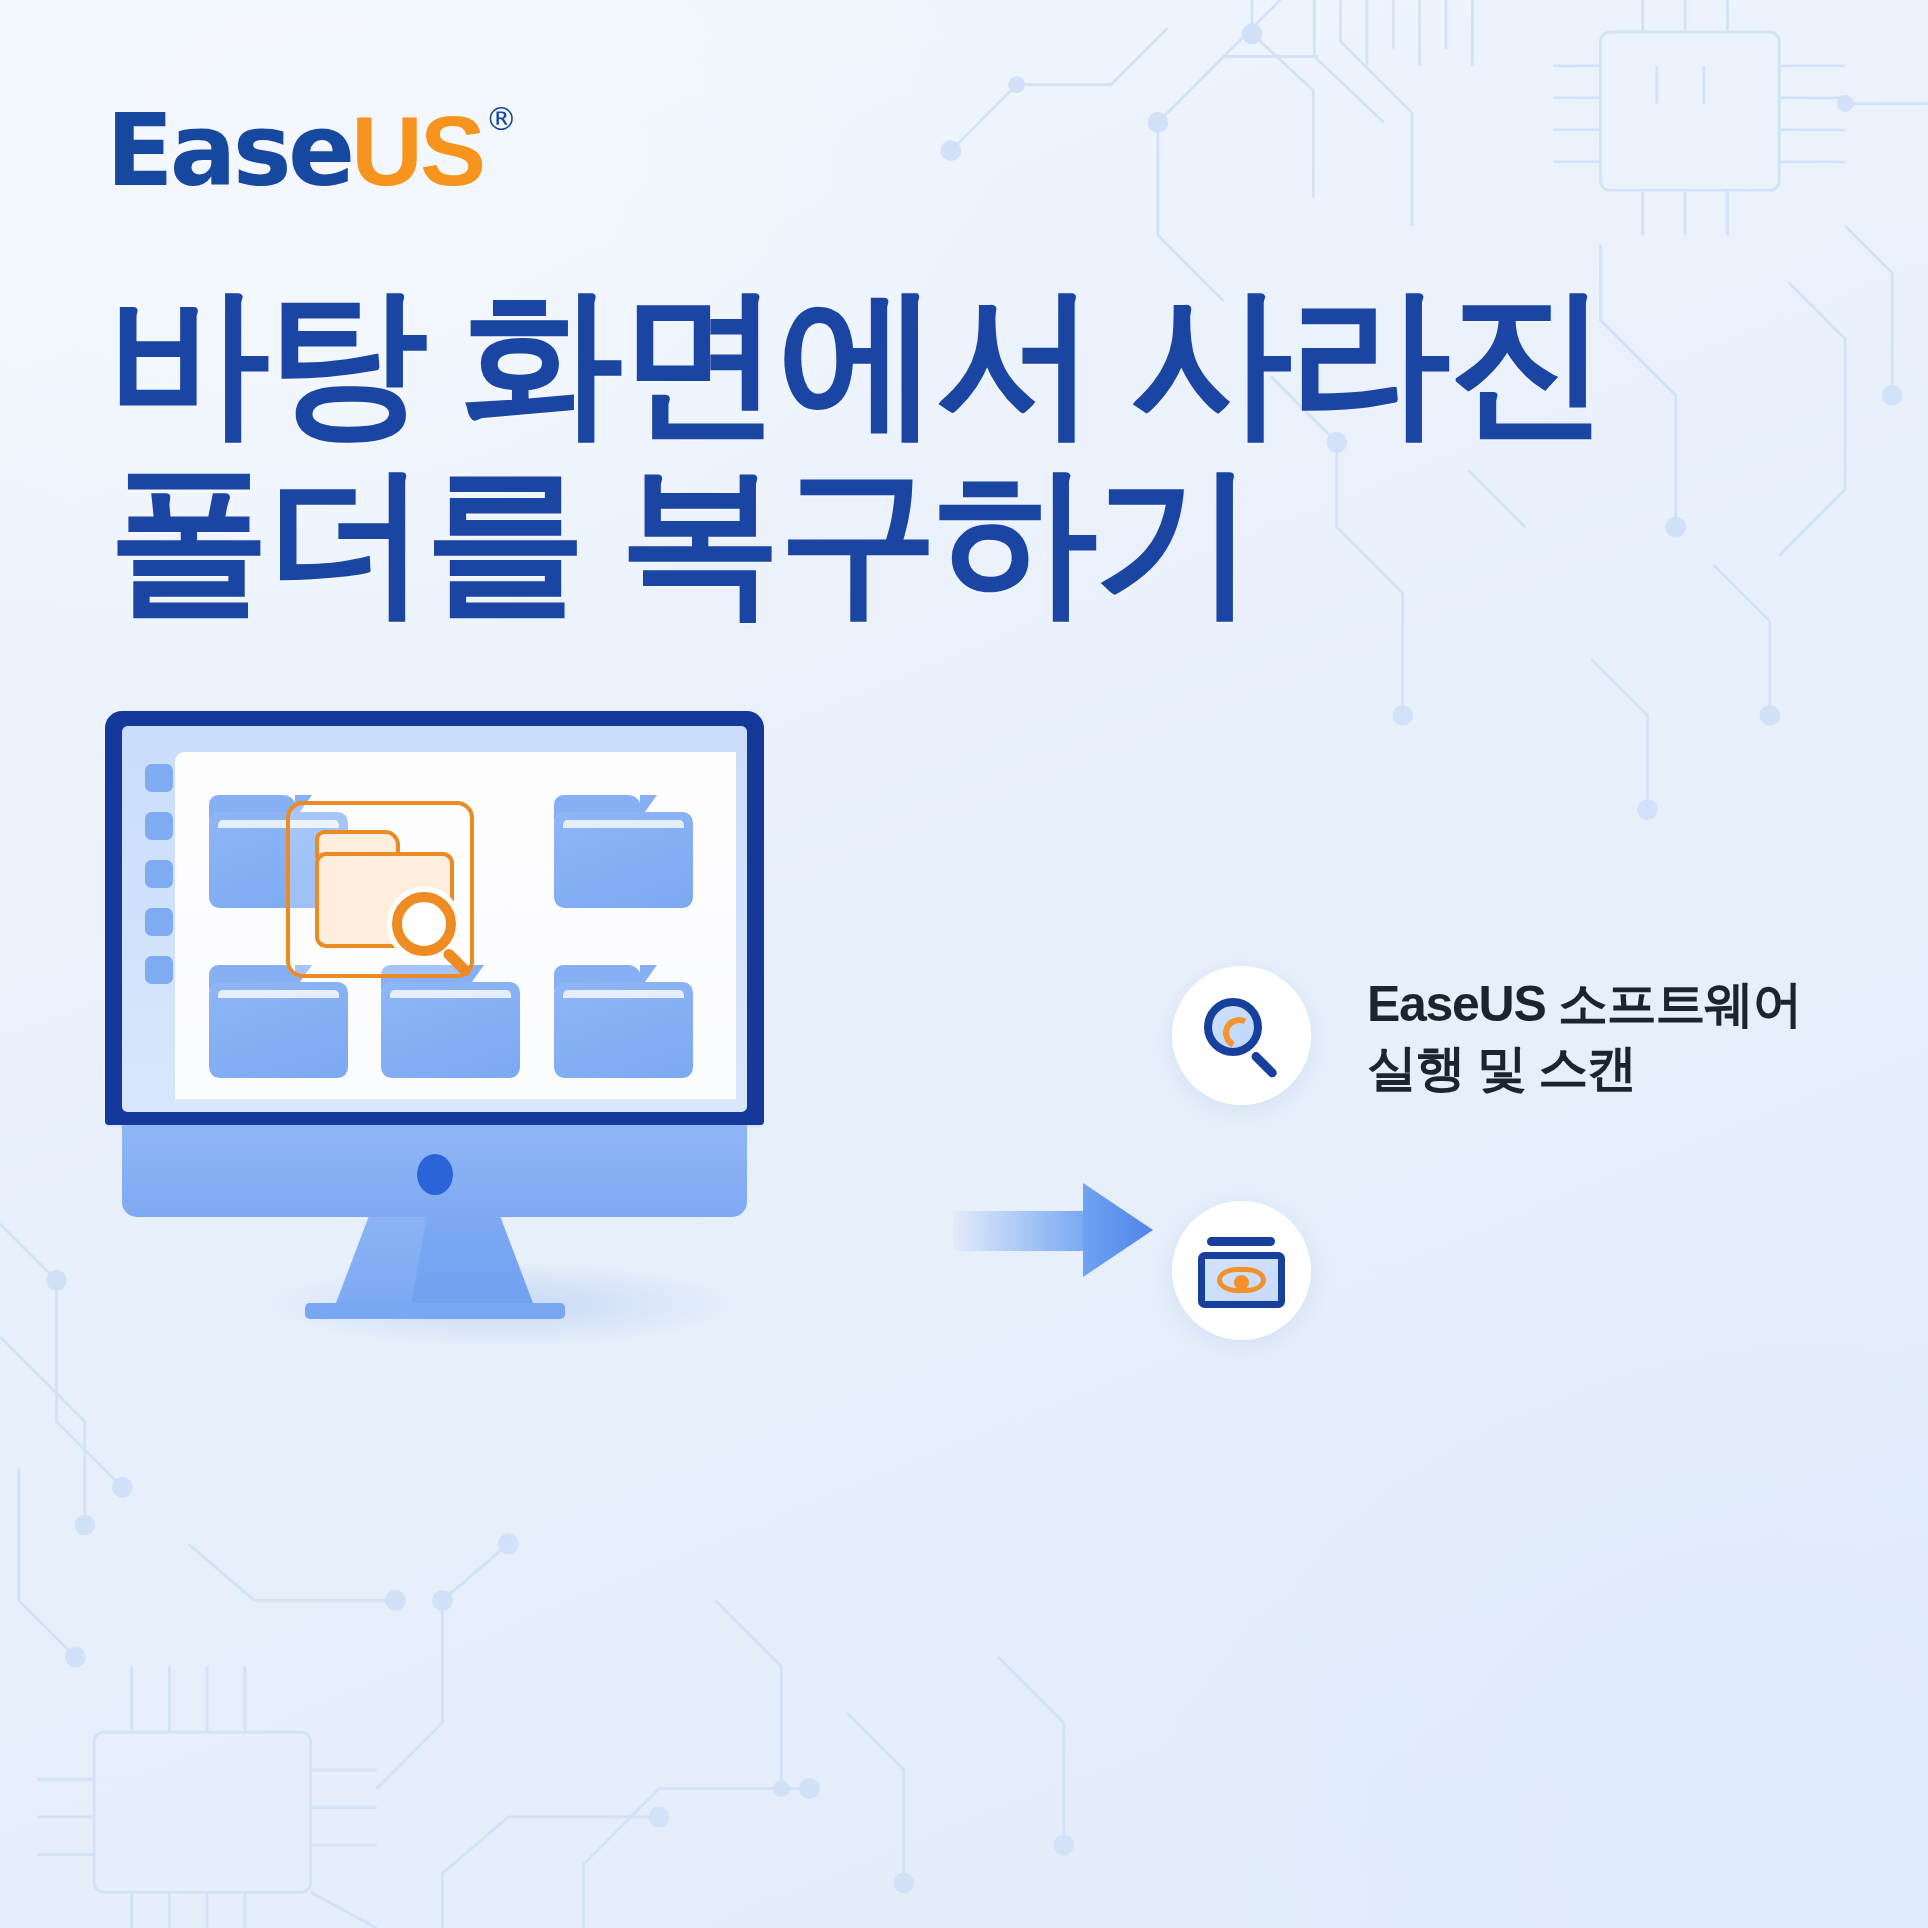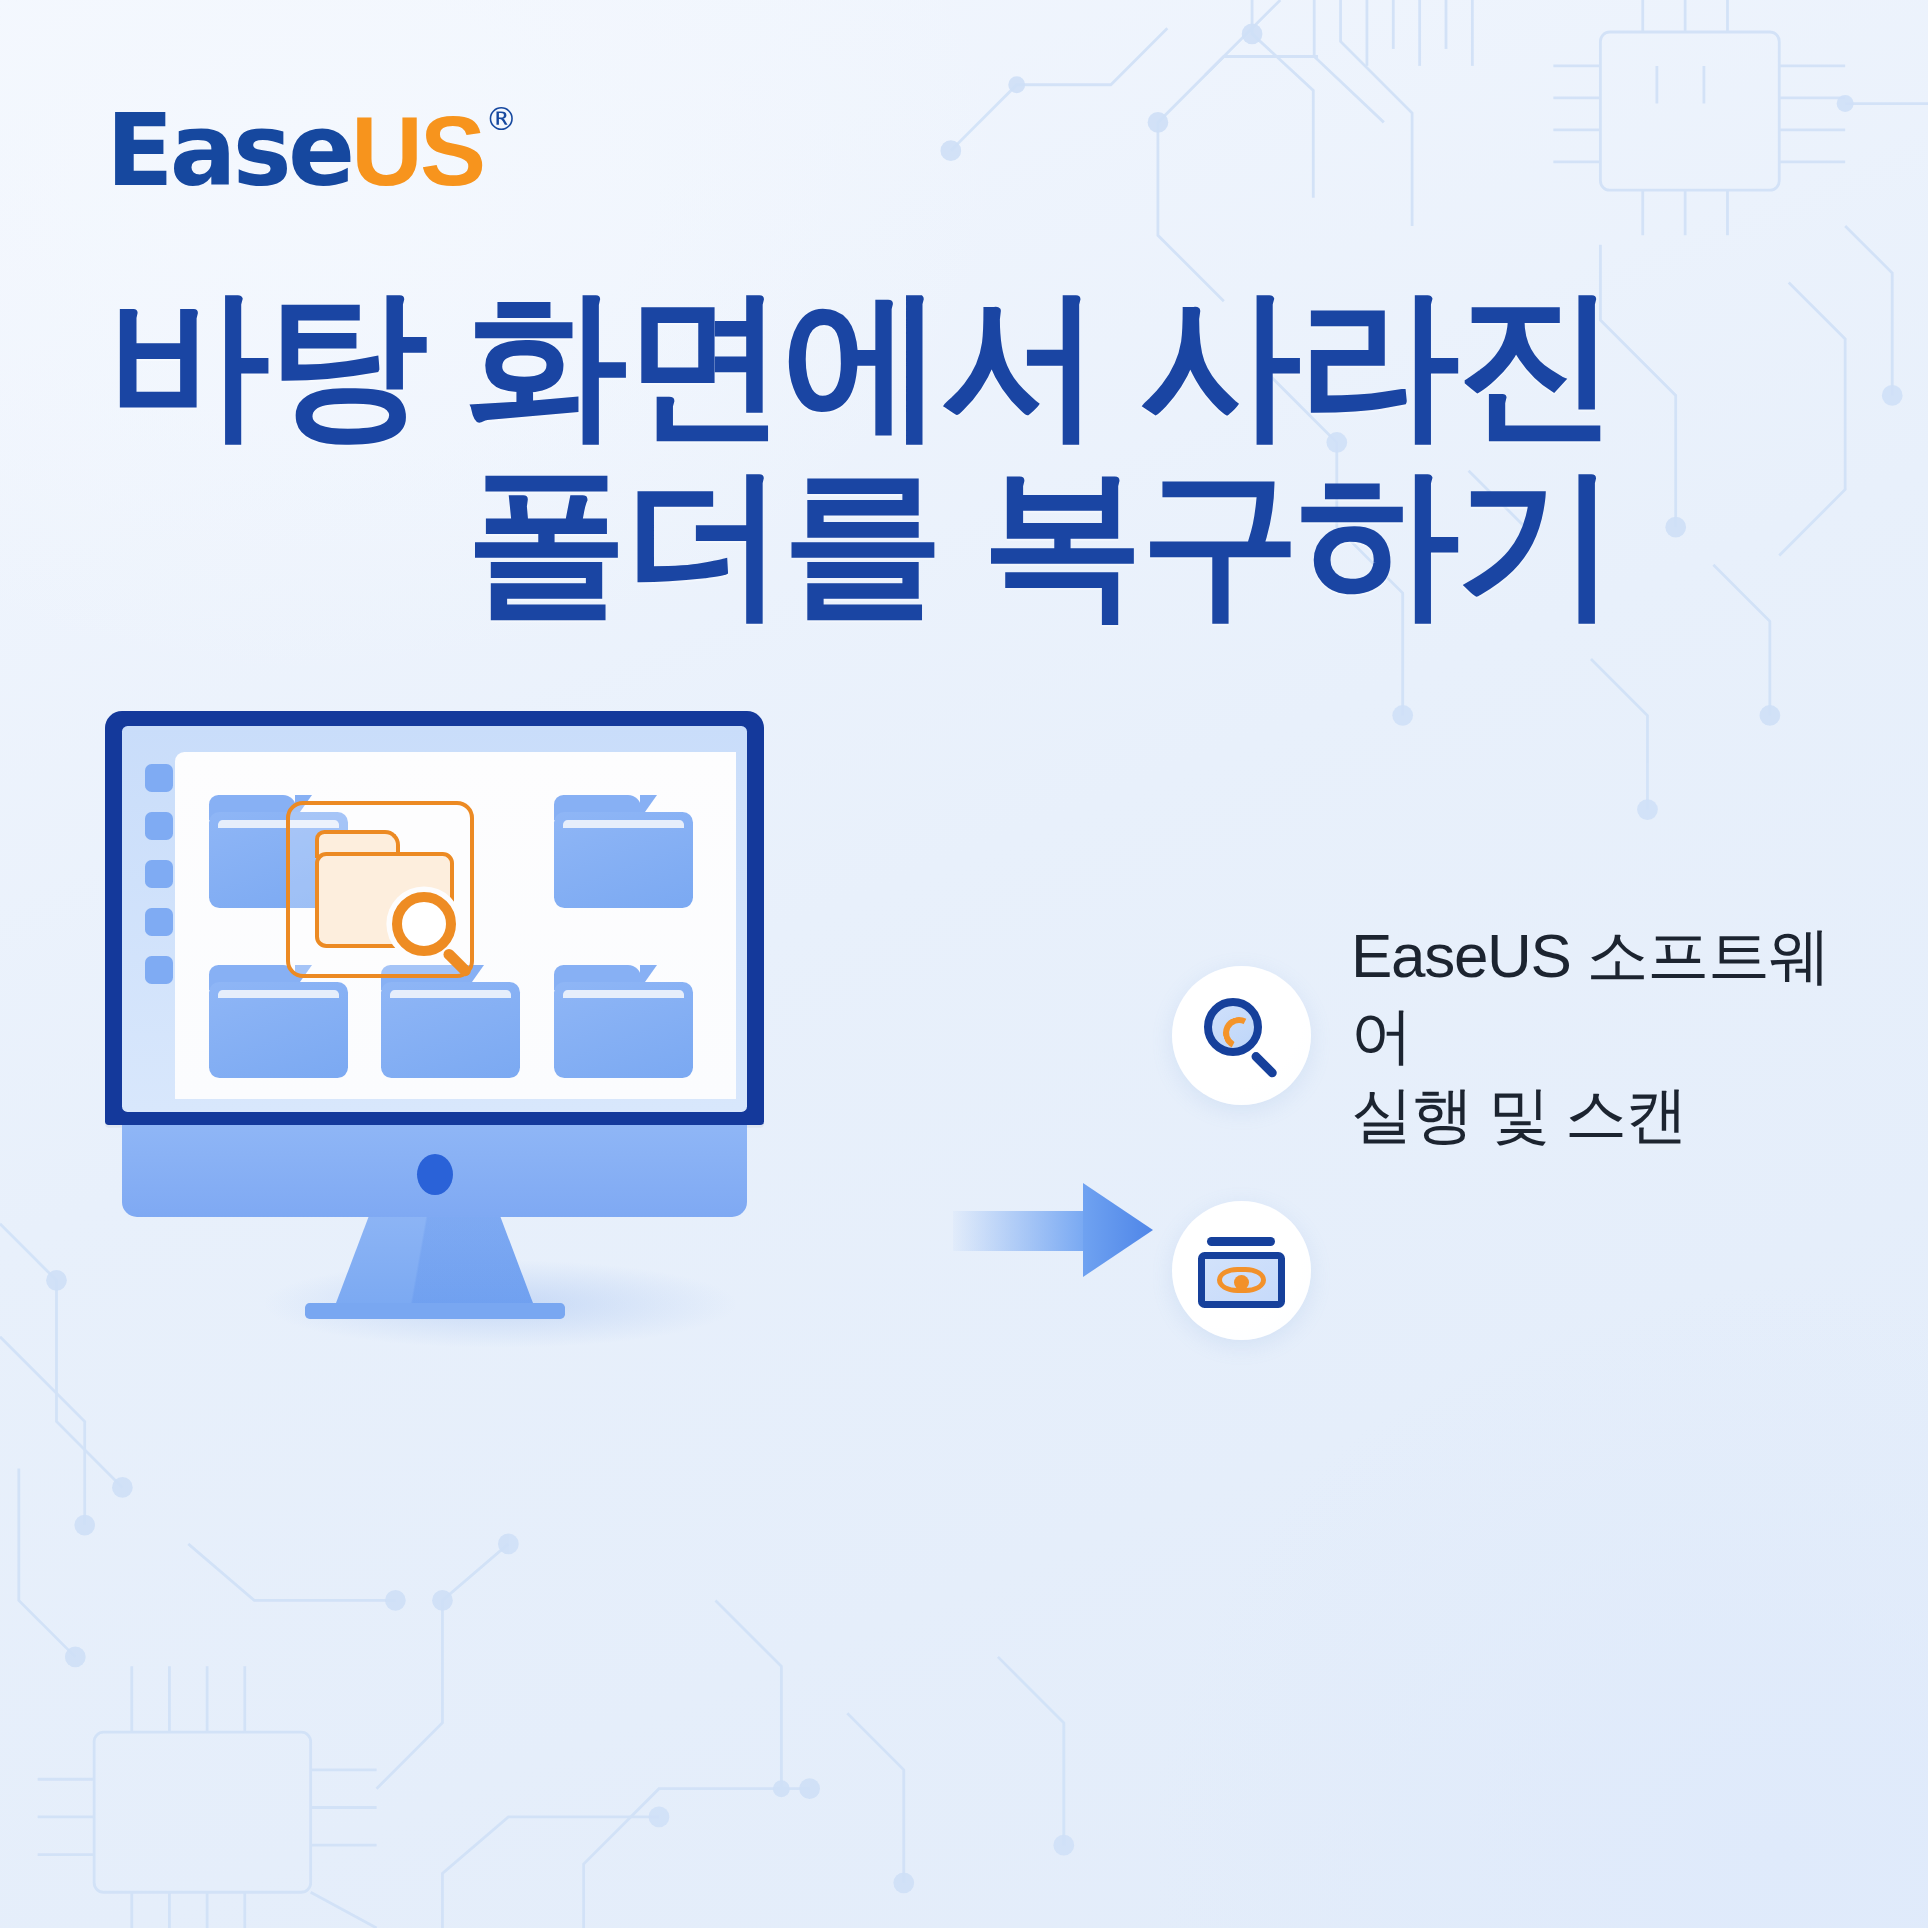--- a/index.html
+++ b/index.html
@@ -41,27 +41,26 @@
   #logo .reg {
     font-size:32px; color:#16489f; line-height:1;
     margin-top:1.9px; margin-left:1.9px;
     font-family:"DejaVu Sans", sans-serif;
   }
 
   
   #headline {
     position:absolute; left:108px; top:282px;
     color:#1a45a3;
-    font-family:Liberation Sans, sans-serif;
+    font-family:Liberation Serif, serif;
     font-weight:bold;
     font-size:162px;
     line-height:1.0;
     letter-spacing:-3.8px;
     text-shadow:0 1.9px 0 rgba(255,255,255,.35);
-    text-align:right;
   }
   #headline .l2 { margin-top:17px; }
 
   
   #monitor { position:absolute; left:105px; top:711px; width:659px; height:584px; }
   #bezel {
     position:absolute; left:0; top:0; width:659px; height:414px;
     background:#14399b; border-radius:17px 17px 3.8px 3.8px;
     box-shadow:0 2.8px 0 rgba(0,0,0,.04);
   }
@@ -174,22 +173,22 @@
   
   #steps { position:absolute; left:1172px; top:918px; width:697px; }
   .step { display:flex; align-items:center; height:235px; }
   .bubble {
     width:139px; height:139px; min-width:139px; border-radius:50%;
     background:radial-gradient(circle at 36% 30%,#ffffff 0%,#ffffff 62%,#fbfdff 100%);
     box-shadow:0 5.6px 21px rgba(120,160,220,.16);
     position:relative;
   }
   .step .label {
-    margin-left:40px; color:#1c2430;
-    font-size:62px; line-height:1.28; font-weight:400;
+    margin-left:56px; color:#1c2430;
+    font-size:50px; line-height:1.28; font-weight:700;
     letter-spacing:-1.3px; white-space:pre-line;
   }
 
   
   .ic-search { position:absolute; left:32px; top:32px; width:77px; height:77px; }
   .ic-search .c {
     position:absolute; left:0; top:0; width:58px; height:58px; border-radius:50%;
     border:8.5px solid #16409b; background:linear-gradient(140deg,#cfe0fb,#bed6f9);
   }
   .ic-search .arc {

